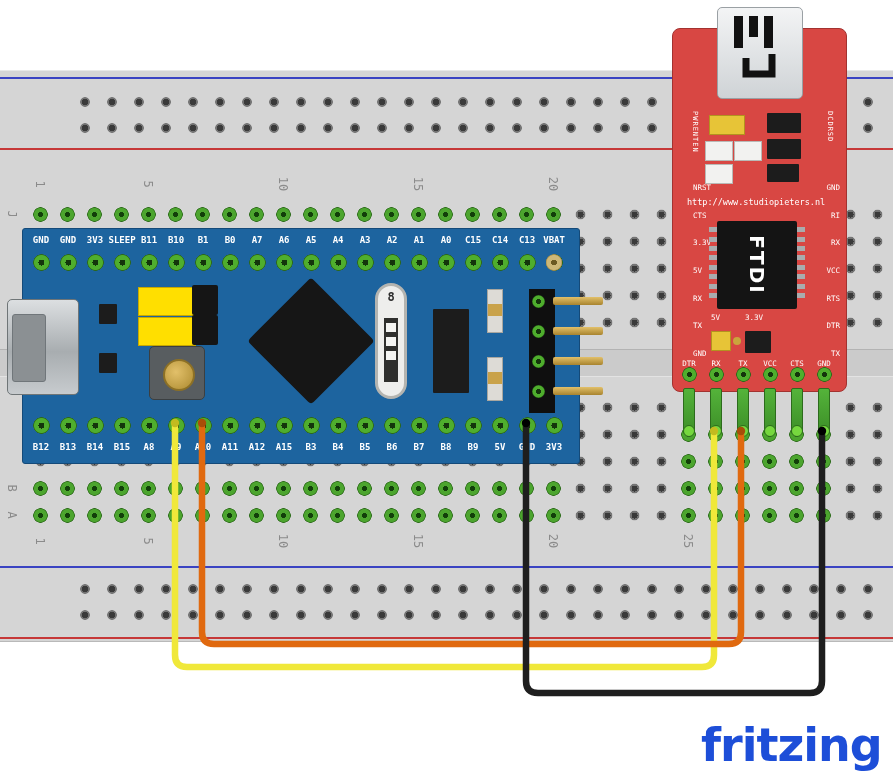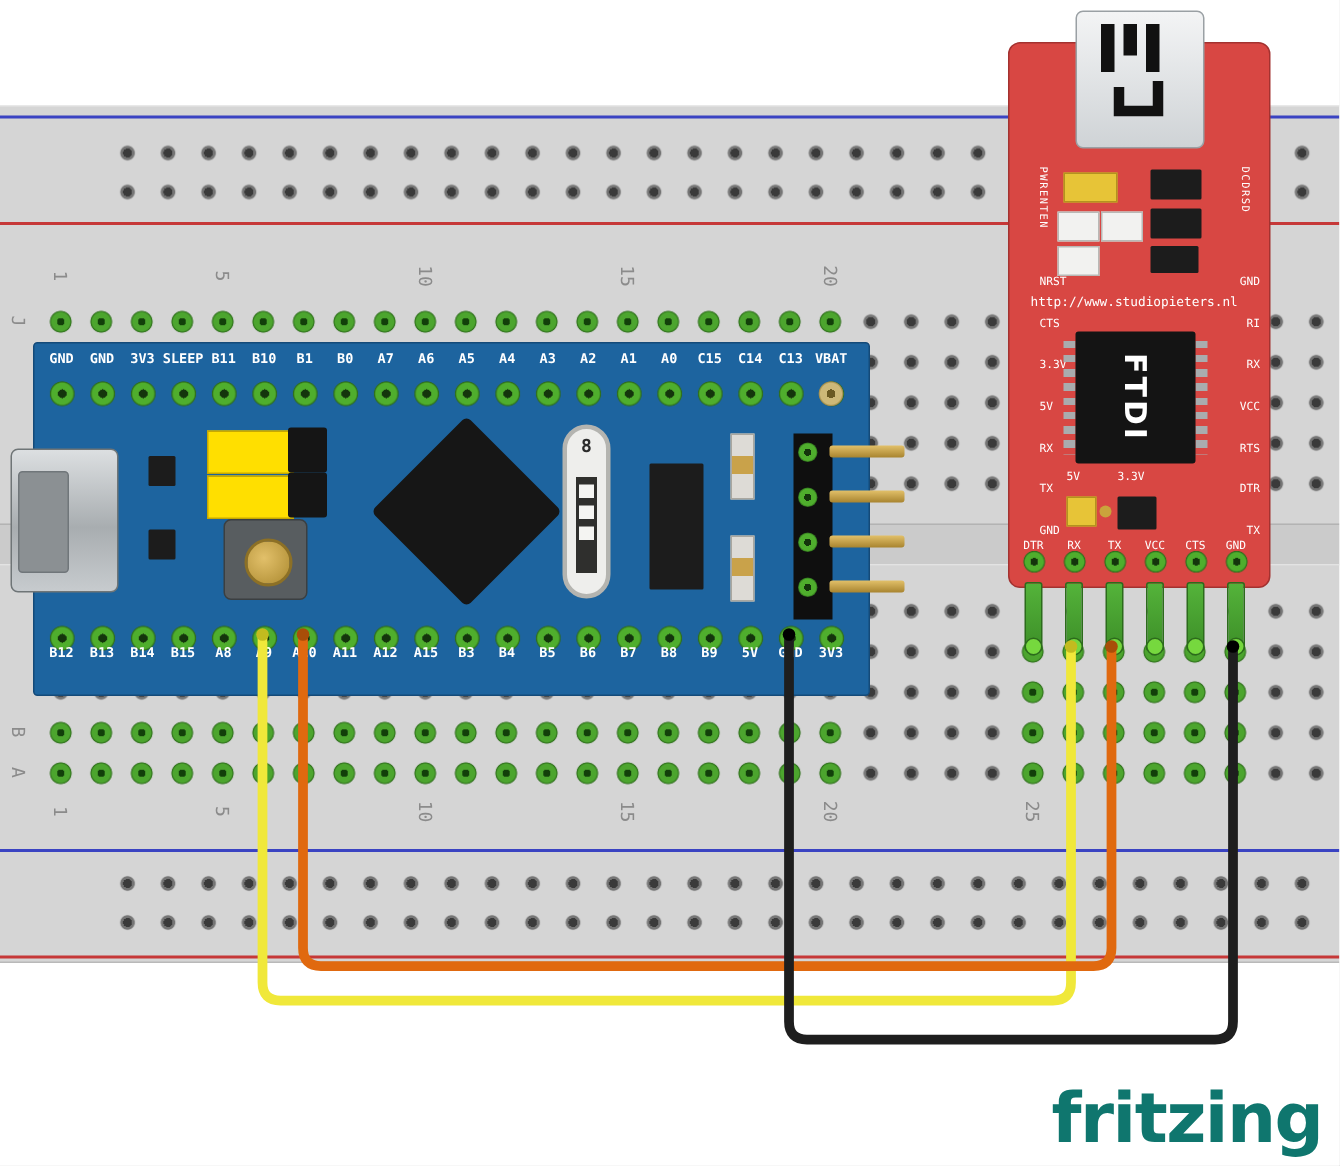--- a/index.html
+++ b/index.html
@@ -81,21 +81,21 @@
     background-size:27px 17px;}
   .smd-white{position:absolute;background:#f2f2f0;border:1px solid #b9b9b6;}
   .smd-yellow{position:absolute;background:#e7c437;border:1px solid #b3921f;}
   .ftdi-pin{position:absolute;top:388px;width:10px;height:44px;
       background:linear-gradient(180deg,#54b33a,#3d8f28);border:1px solid #2c6b1c;border-radius:2px;z-index:20;}
   .ftdi-pin:after{content:"";position:absolute;left:-1px;bottom:-4px;width:10px;height:10px;border-radius:50%;
       background:#76d83e;border:1px solid #2c6b1c;}
 
   .wires{position:absolute;left:0;top:0;z-index:30;}
   .logo{position:absolute;left:701px;top:718px;font:bold 46px "DejaVu Sans",sans-serif;
-        color:#0f766e;letter-spacing:-1px;text-align:center;}
+        color:#1d4ed8;letter-spacing:-1px;text-align:center;}
 </style>
 </head>
 <body>
 
 <div class="stage">
 
   <div class="breadboard">
     <div class="rail-line rail-blue abs" style="top:6px;"></div>
     <div class="rail-field" style="left:72px;top:18px;width:812px;height:52px;"></div>
     <div class="rail-line rail-red abs" style="top:77px;"></div>
@@ -152,21 +152,21 @@
         <span>A0</span>
         <span>C15</span>
         <span>C14</span>
         <span>C13</span>
         <span>VBAT</span>
       </div>
     <div class="socket-row" style="top:25px;"></div>
     <div class="vbat-pin" style="left:522px;top:25px;"></div>
 
     <div class="socket-row" style="top:188px;"></div>
-    <div class="pinrow" style="top:202px;">
+    <div class="pinrow" style="top:213px;">
 
     <span>B12</span>
         <span>B13</span>
         <span>B14</span>
         <span>B15</span>
         <span>A8</span>
         <span>A9</span>
         <span>A10</span>
         <span>A11</span>
         <span>A12</span>

